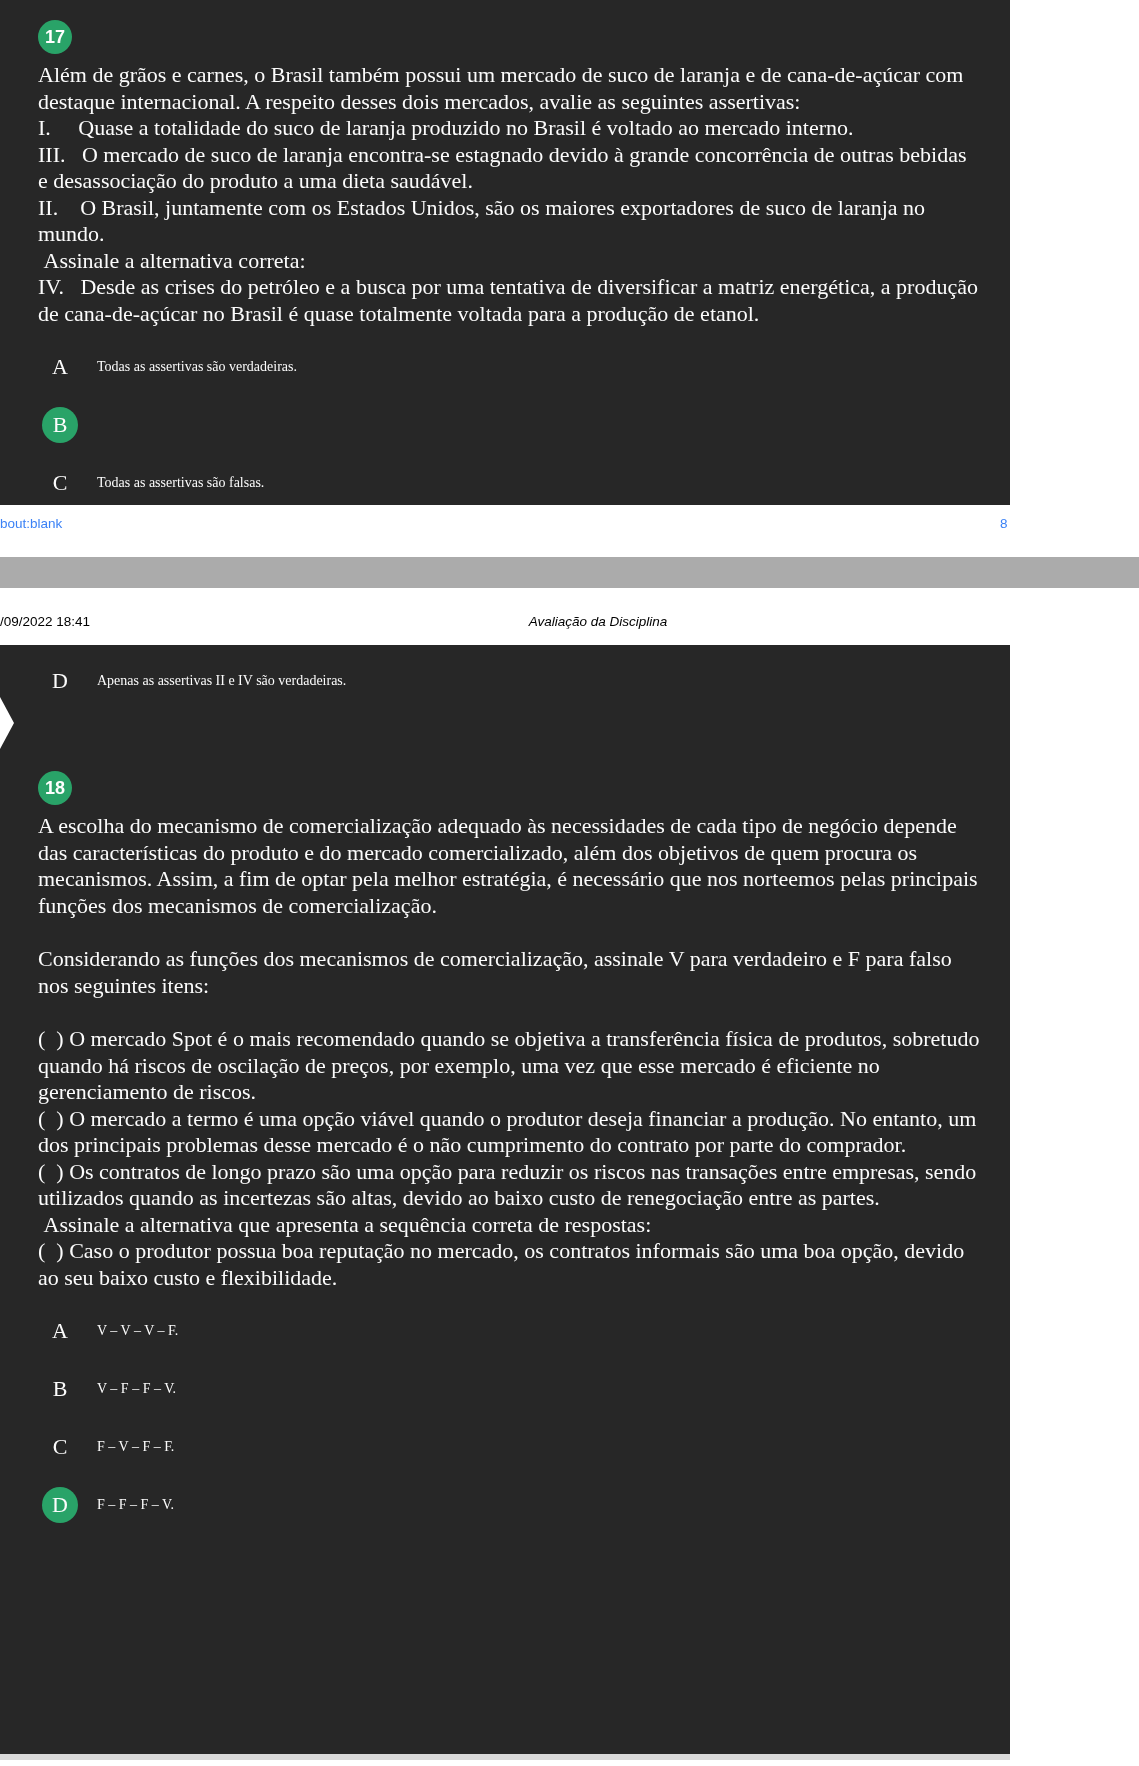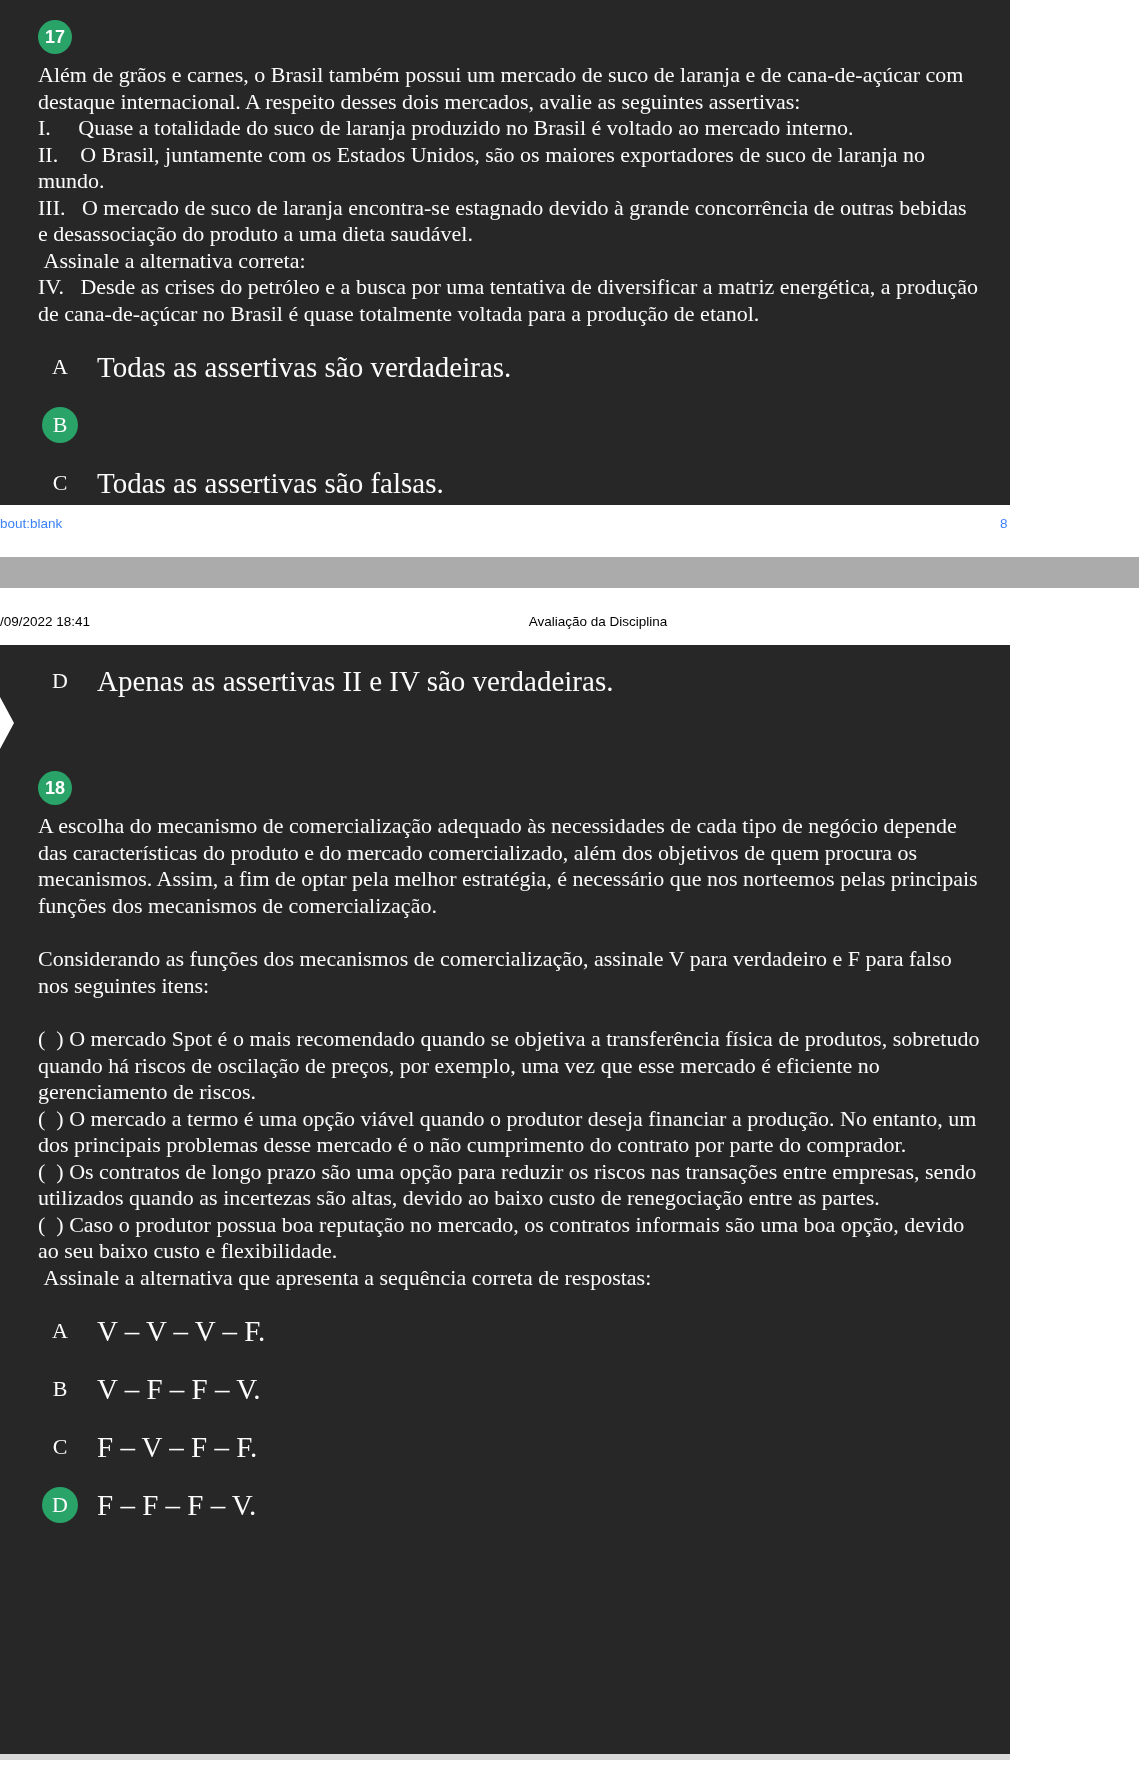--- a/index.html
+++ b/index.html
@@ -28,38 +28,38 @@
   .q-body p, .q-body div { font-size:22px; line-height:26.5px; }
   .gap-top { margin-top:27px; }
 
   .opt { display:flex; align-items:center; margin-top:22px; min-height:36px; cursor:default; }
   .opt-letter {
     flex:0 0 36px; width:36px; height:36px; margin-left:4px;
     display:flex; align-items:center; justify-content:center;
     font-size:22px; color:#fcfcfc;
   }
   .opt-letter.selected { background:var(--accent_green,#29a368); border-radius:50%; }
-  .opt-text { margin-left:19px; font-size:29px; }
+  .opt-text { margin-left:19px; font-size:14px; }
 
   .page-footer {
     width:1010px; height:52px; position:relative;
     font-family:"Liberation Sans", sans-serif; font-size:13.5px; color:#3b82f6;
     background:#ffffff;
   }
   .page-footer .left { position:absolute; left:0; top:11px; }
   .page-footer .right { position:absolute; left:1000px; top:11px; }
 
   .page-gap { width:1139px; height:31px; background:var(--separator_gray,#ababab); }
 
   .page-header {
     width:1139px; height:57px; position:relative; background:#ffffff;
     font-family:"Liberation Sans", sans-serif; font-size:13.5px; color:#000000;
   }
   .page-header .left { position:absolute; left:0; top:26px; }
-  .page-header .center { position:absolute; left:598px; top:26px; transform:translateX(-50%); }
+  .page-header .center { position:absolute; left:598px; top:26px; transform:translateX(-50%);font-style:italic; }
 
   .notch {
     position:absolute; left:0; top:697px; width:14px; height:52px;
     background:#ffffff; clip-path:polygon(0 0, 100% 50%, 0 100%);
   }
   .bottom-strip { width:1010px; height:6px; background:#d9d9d9; }
   .q18-options { margin-top:14px; }
   .badge-spacer { margin-top:72px;text-align:right; }
 </style>
 </head>
@@ -67,22 +67,22 @@
 
 <div class="canvas">
 
   <section class="sheet sheet-top">
     <div class="q-badge">
       <span>17</span>
     </div>
     <div class="q-body">
       <p>Além de grãos e carnes, o Brasil também possui um mercado de suco de laranja e de cana-de-açúcar com destaque internacional. A respeito desses dois mercados, avalie as seguintes assertivas:</p>
       <div> I.&nbsp;&nbsp;&nbsp;&nbsp;&nbsp;Quase a totalidade do suco de laranja produzido no Brasil é voltado ao mercado interno.</div>
+      <div>III.&nbsp;&nbsp;&nbsp;O mercado de suco de laranja encontra-se estagnado devido à grande concorrência de outras bebidas e desassociação do produto a uma dieta saudável.</div>
       <div>II.&nbsp;&nbsp;&nbsp;&nbsp;O Brasil, juntamente com os Estados Unidos, são os maiores exportadores de suco de laranja no mundo.</div>
-      <div>III.&nbsp;&nbsp;&nbsp;O mercado de suco de laranja encontra-se estagnado devido à grande concorrência de outras bebidas e desassociação do produto a uma dieta saudável.</div>
       <div>&nbsp;Assinale a alternativa correta:</div>
       <div>IV.&nbsp;&nbsp;&nbsp;Desde as crises do petróleo e a busca por uma tentativa de diversificar a matriz energética, a produção de cana-de-açúcar no Brasil é quase totalmente voltada para a produção de etanol.</div>
     </div>
 
     <div class="opt">
       <span class="opt-letter">A</span>
       <span class="opt-text">Todas as assertivas são verdadeiras.</span>
     </div>
     <div class="opt">
       <span class="opt-letter selected">B</span>
@@ -113,22 +113,22 @@
 
     <div class="q-badge badge-spacer">
       <span>18</span>
     </div>
     <div class="q-body">
       <p>A escolha do mecanismo de comercialização adequado às necessidades de cada tipo de negócio depende das características do produto e do mercado comercializado, além dos objetivos de quem procura os mecanismos. Assim, a fim de optar pela melhor estratégia, é necessário que nos norteemos pelas principais funções dos mecanismos de comercialização.</p>
       <p class="gap-top">Considerando as funções dos mecanismos de comercialização, assinale V para verdadeiro e F para falso nos seguintes itens:</p>
       <div class="gap-top">(&nbsp;&nbsp;) O mercado Spot é o mais recomendado quando se objetiva a transferência física de produtos, sobretudo quando há riscos de oscilação de preços, por exemplo, uma vez que esse mercado é eficiente no gerenciamento de riscos.</div>
       <div>(&nbsp;&nbsp;) O mercado a termo é uma opção viável quando o produtor deseja financiar a produção. No entanto, um dos principais problemas desse mercado é o não cumprimento do contrato por parte do comprador.</div>
       <div>(&nbsp;&nbsp;) Os contratos de longo prazo são uma opção para reduzir os riscos nas transações entre empresas, sendo utilizados quando as incertezas são altas, devido ao baixo custo de renegociação entre as partes.</div>
+      <div>&nbsp;Assinale a alternativa que apresenta a sequência correta de respostas:</div>
       <div>(&nbsp;&nbsp;) Caso o produtor possua boa reputação no mercado, os contratos informais são uma boa opção, devido ao seu baixo custo e flexibilidade.</div>
-      <div>&nbsp;Assinale a alternativa que apresenta a sequência correta de respostas:</div>
     </div>
 
     <div class="q18-options">
       <div class="opt">
         <span class="opt-letter">A</span>
         <span class="opt-text">V – V – V – F.</span>
       </div>
       <div class="opt">
         <span class="opt-letter">B</span>
         <span class="opt-text">V – F – F – V.</span>

